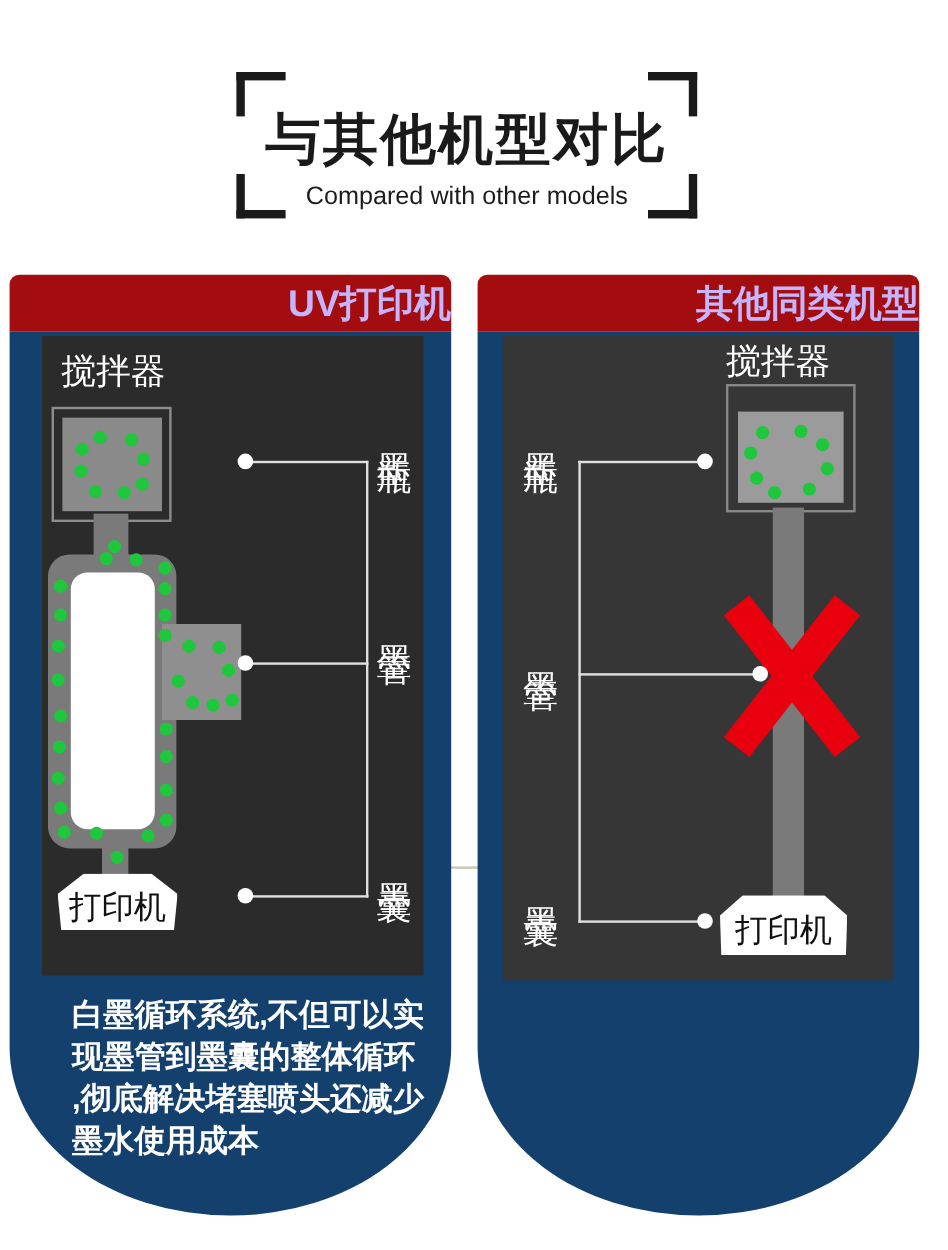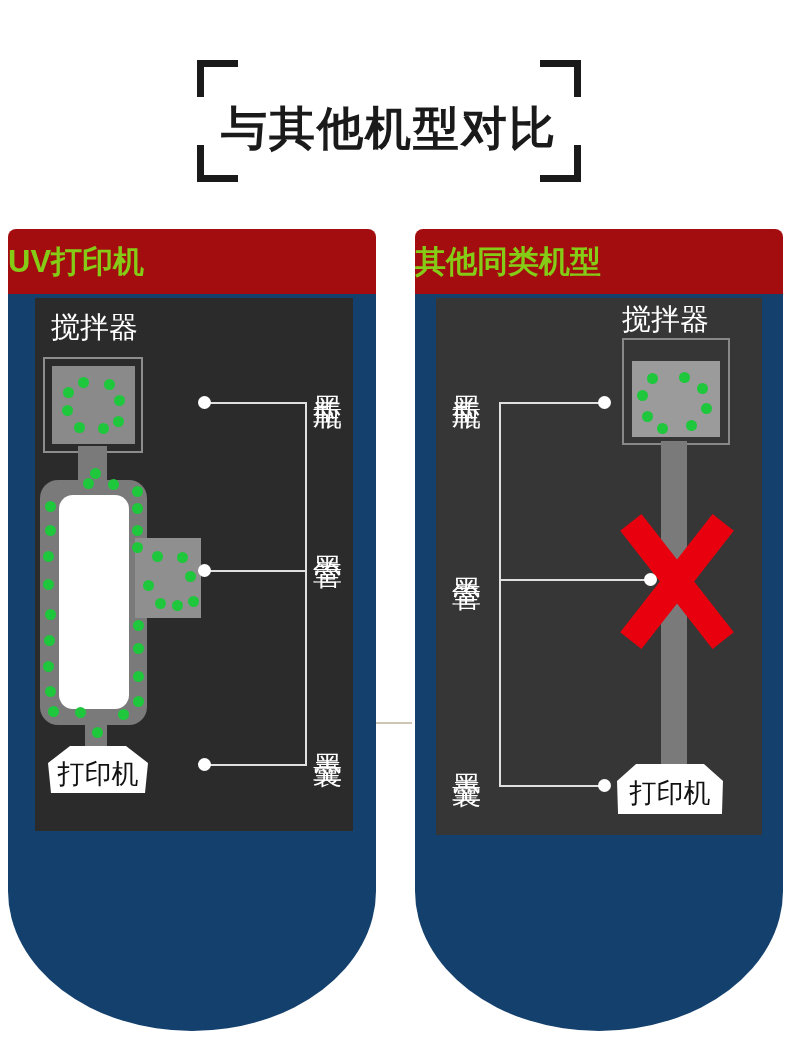--- a/index.html
+++ b/index.html
@@ -6,31 +6,31 @@
   body{background:#ffffff;font-family:"Liberation Sans","DejaVu Sans",sans-serif;}
   .page{position:relative;width:790px;height:1042px;background:#fff;overflow:hidden;}
 
   
   .title-block{position:absolute;left:197px;top:60px;width:384px;height:122px;}
   .br{position:absolute;width:34px;height:30px;}
   .br-tl{left:0;top:0;border-left:7px solid #1a1a1a;border-top:7px solid #1a1a1a;}
   .br-tr{right:0;top:0;border-right:7px solid #1a1a1a;border-top:7px solid #1a1a1a;}
   .br-bl{left:0;bottom:0;border-left:7px solid #1a1a1a;border-bottom:7px solid #1a1a1a;}
   .br-br{right:0;bottom:0;border-right:7px solid #1a1a1a;border-bottom:7px solid #1a1a1a;}
-  .page-title{margin:12px;padding-top:26px;text-align:center;font-size:46px;font-weight:600;color:#1a1a1a;letter-spacing:2px;}
+  .page-title{margin:0;padding-top:26px;text-align:center;font-size:46px;font-weight:600;color:#1a1a1a;letter-spacing:2px;}
   .page-subtitle{margin:4px 0 0 0;text-align:center;font-size:21px;color:#1c1c1c;}
 
   .page-divider{position:absolute;left:375px;top:722px;width:37px;height:2px;background:#cfc5b4;}
 
   
   .panel{position:absolute;top:229px;width:368px;}
   .panel-left{left:8px;}
-  .panel-right{left:415px;}
-  .panel-header{height:65px;background:var(--red,#a40d10);border-radius:8px 8px 0 0;
-    display:flex;align-items:center;justify-content:flex-start;color:#84cc16;font-size:31px;font-weight:bold;}
+  .panel-right{left:398px;}
+  .panel-header{height:47px;background:var(--red,#a40d10);border-radius:8px 8px 0 0;
+    display:flex;align-items:center;justify-content:flex-end;color:#c4b5fd;font-size:31px;font-weight:bold;}
   .panel-body{position:relative;height:737px;background:var(--navy,#14406d);
     border-radius:0 0 50% 50% / 0 0 140px 140px;}
   .diagram{position:absolute;overflow:hidden;}
   .diagram-left{top:4px;left:27px;width:318px;height:533px;background:var(--dgl,#2b2b2b);}
   .diagram-right{top:4px;left:21px;width:326px;height:537px;background:var(--dgr,#363636);}
   .desc{position:absolute;margin:0;color:#fff;font-weight:bold;white-space:pre-line;}
   .desc-left{top:552px;left:52px;width:300px;font-size:26px;line-height:35px;}
   .desc-right{top:552px;left:44px;width:320px;font-size:26px;line-height:35px;}
 
   
@@ -94,20 +94,21 @@
 <body>
 
 <div class="page">
 
   <header class="title-block">
     <span class="br br-tl"></span>
     <span class="br br-tr"></span>
     <span class="br br-bl"></span>
     <span class="br br-br"></span>
     <h1 class="page-title">与其他机型对比</h1>
+    <p class="page-subtitle">Compared with other models</p>
   </header>
 
   <div class="page-divider"></div>
 
   <section class="panel panel-left">
     <div class="panel-header">
       <span>UV打印机</span>
     </div>
     <div class="panel-body">
       <div class="diagram diagram-left" id="left-diagram">
@@ -167,20 +168,24 @@
           <div class="gdot" style="left: 137px; top: 302px;"></div>
           <div class="gdot" style="left: 153px; top: 298px;"></div>
           <div class="gdot" style="left: 98px; top: 322px;"></div>
           <div class="gdot" style="left: 98px; top: 345px;"></div>
           <div class="gdot" style="left: 98px; top: 373px;"></div>
           <div class="gdot" style="left: 98px; top: 398px;"></div>
           <div class="gdot" style="left: 40px; top: 409px;"></div>
           <div class="gdot" style="left: 83px; top: 411px;"></div>
           <div class="gdot" style="left: 57px; top: 429px;"></div>
         </div>
+      <p class="desc desc-left">白墨循环系统,不但可以实
+现墨管到墨囊的整体循环
+,彻底解决堵塞喷头还减少
+墨水使用成本</p>
     </div>
   </section>
 
   <section class="panel panel-right">
     <div class="panel-header">
       <span>其他同类机型</span>
     </div>
     <div class="panel-body">
       <div class="diagram diagram-right" id="right-diagram">
         <div class="stir-lbl r-stir-lbl">搅拌器</div>

